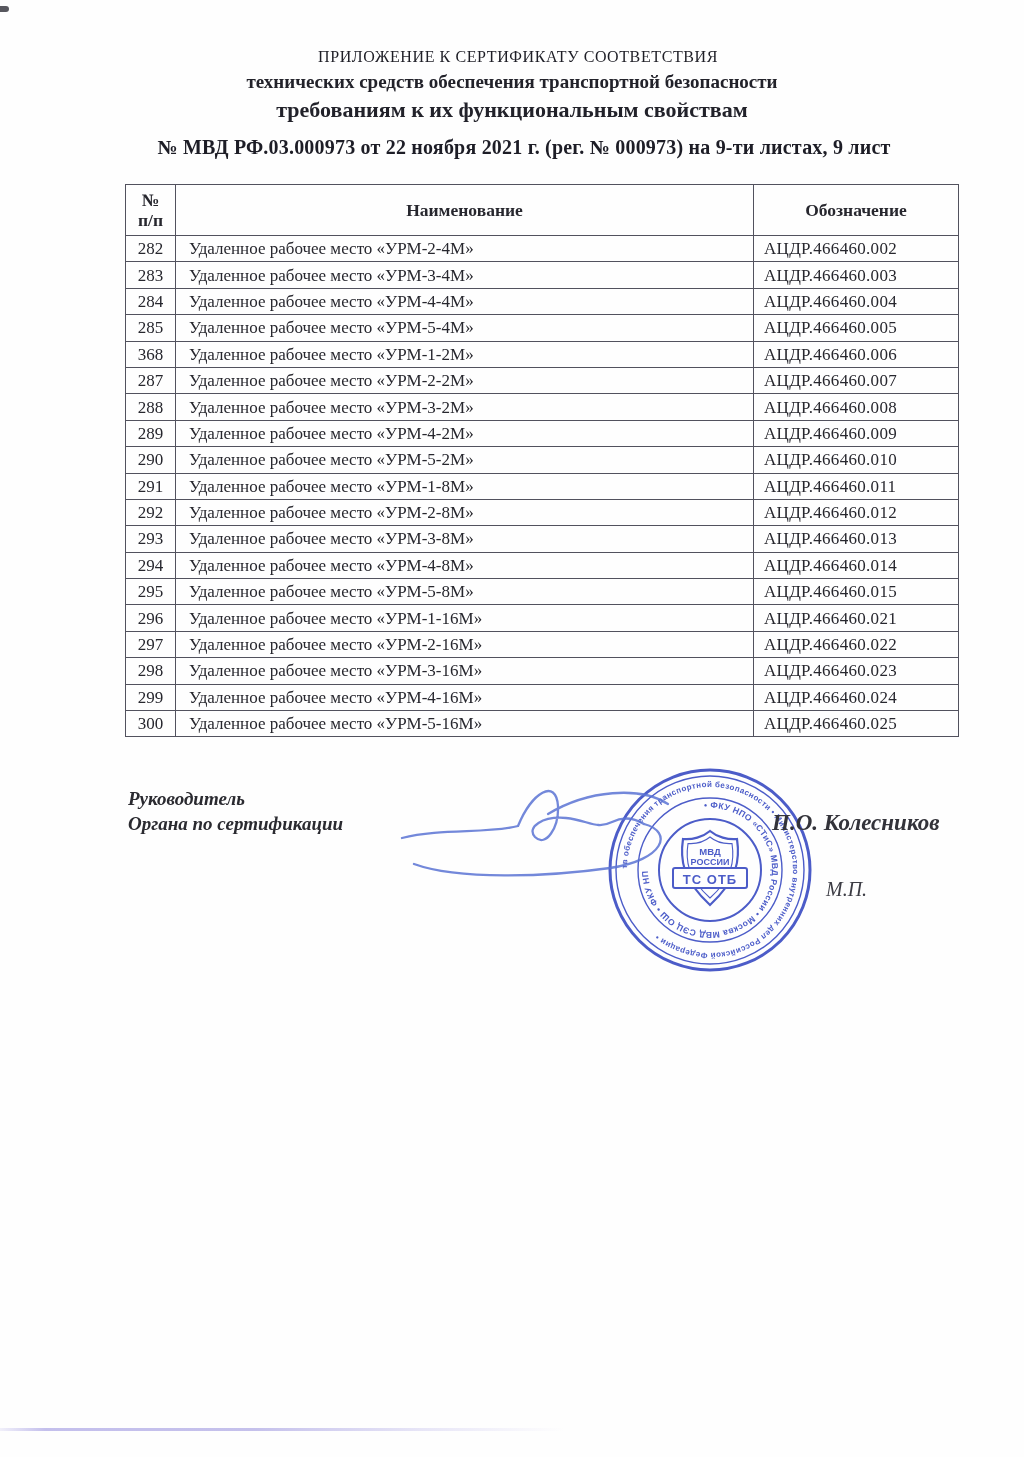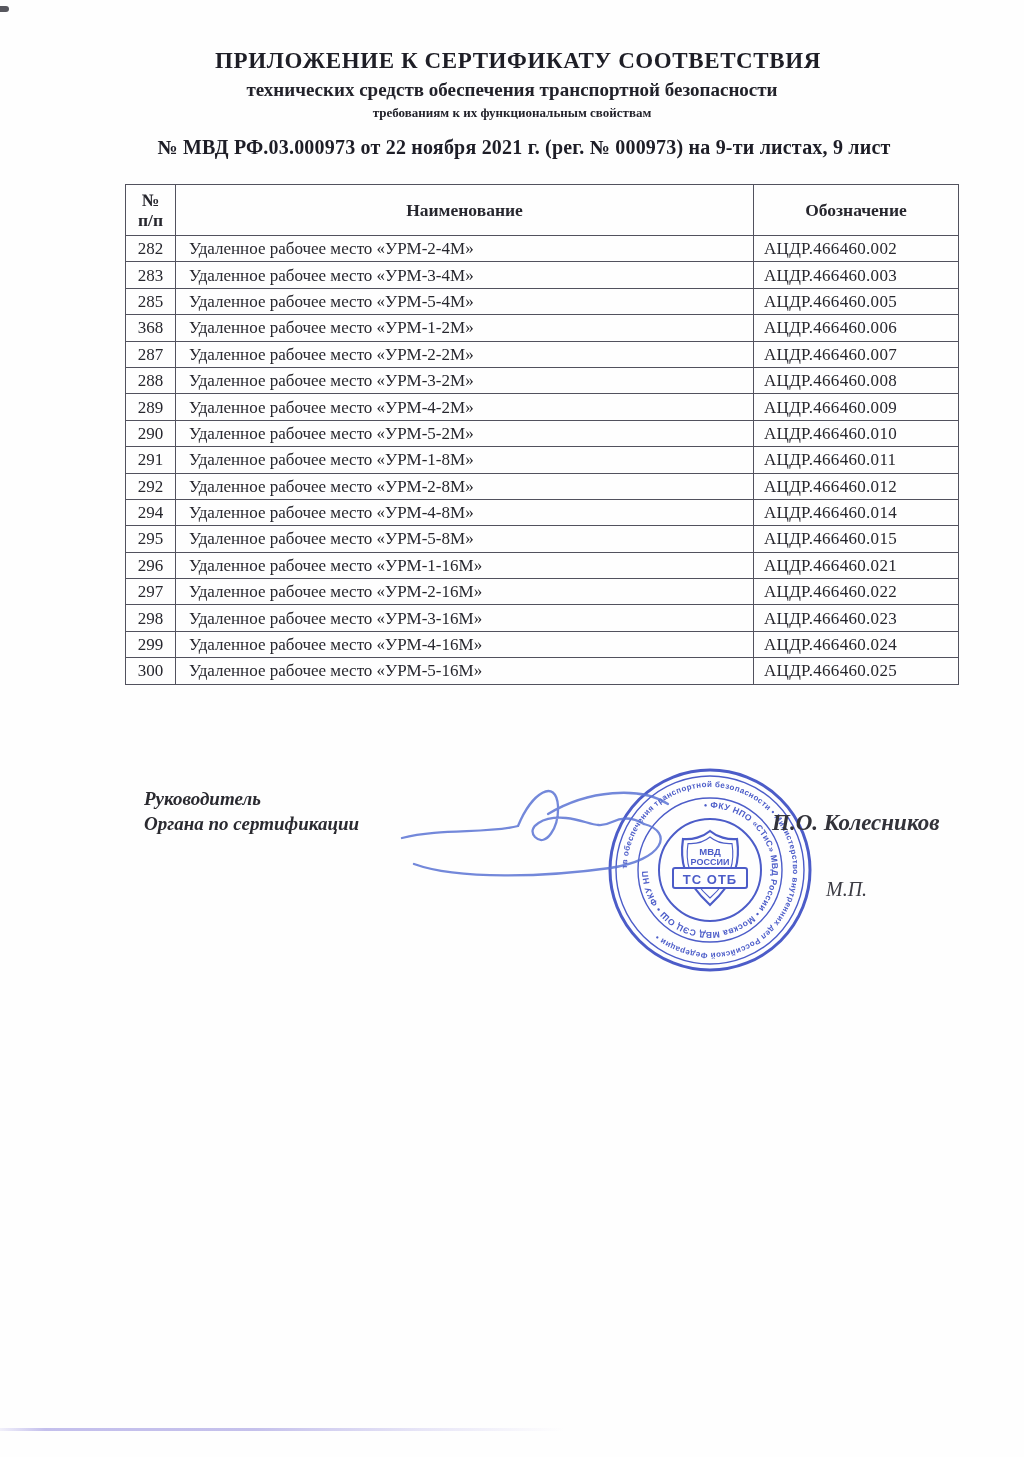--- a/index.html
+++ b/index.html
@@ -10,41 +10,41 @@
     font-family:"Liberation Serif","DejaVu Serif",serif;
     color:#23232a;
     overflow:hidden;
   }
   
   .speck{position:absolute;left:0;top:6px;width:9px;height:6px;background:#3a3a42;border-radius:0 3px 3px 0;opacity:.85;}
   .scanline{position:absolute;left:0;top:1428px;width:565px;height:3px;
     background:linear-gradient(to right, rgba(125,115,215,.10), rgba(125,115,215,.45) 8%, rgba(118,108,210,.42) 45%, rgba(130,120,215,.18) 75%, rgba(130,120,215,0));}
   
   .titleblock{position:absolute;left:0;top:48px;width:1024px;text-align:center;}
-  .t1{font-size:23px;font-weight:bold;letter-spacing:.6px;color:#1e1e26;padding-left:12px;}
+  .t1{font-size:16px;font-weight:normal;letter-spacing:.6px;color:#1e1e26;padding-left:12px;}
   .t2{font-size:19px;font-weight:bold;margin-top:5px;color:#22222a;}
-  .t3{font-size:13px;font-weight:bold;margin-top:4px;color:#22222a;}
+  .t3{font-size:22px;font-weight:bold;margin-top:4px;color:#22222a;}
   .certline{position:absolute;left:12px;top:136px;width:1024px;text-align:center;
     font-size:20px;font-weight:bold;color:#1d1d26;letter-spacing:.2px;}
   
   table.doc{
     position:absolute;left:125px;top:184px;width:833px;
     border-collapse:collapse;table-layout:fixed;
     font-size:17px;color:#27272e;
   }
   table.doc th, table.doc td{border:1.6px solid #52525e;overflow:hidden;white-space:nowrap;}
   table.doc th{height:48px;font-weight:bold;text-align:center;font-size:17.5px;line-height:1.15;}
   table.doc td{height:23.4px;line-height:23px;}
   col.c-num{width:50px;} col.c-name{width:578px;} col.c-des{width:205px;}
   td.num{text-align:center;margin-top:34px;}
   td.name{padding-left:13px;}
   td.des{padding-left:10px;letter-spacing:.3px;}
   
   .sig-area{position:absolute;left:0;top:760px;width:1024px;height:240px;}
-  .role{position:absolute;left:144px;top:26px;font-weight:bold;font-style:italic;font-size:19px;color:#2a2a30;line-height:1.32;}
+  .role{position:absolute;left:128px;top:26px;font-weight:bold;font-style:italic;font-size:19px;color:#2a2a30;line-height:1.32;}
   .execname{position:absolute;left:772px;top:50px;font-weight:bold;font-style:italic;font-size:23px;color:#33333a;}
   .sealnote{position:absolute;left:826px;top:118px;font-style:italic;font-size:20px;color:#3c3c44;}
   .stamp-svg{position:absolute;left:605px;top:5px;}
   .sign-svg{position:absolute;left:396px;top:12px;}
 </style>
 </head>
 <body>
 
 <div class="page">
 
@@ -79,20 +79,25 @@
           <td class="num">282</td>
           <td class="name">Удаленное рабочее место «УРМ-2-4М»</td>
           <td class="des">АЦДР.466460.002</td>
         </tr>
         <tr>
           <td class="num">283</td>
           <td class="name">Удаленное рабочее место «УРМ-3-4М»</td>
           <td class="des">АЦДР.466460.003</td>
         </tr>
         <tr>
+          <td class="num">284</td>
+          <td class="name">Удаленное рабочее место «УРМ-4-4М»</td>
+          <td class="des">АЦДР.466460.004</td>
+        </tr>
+        <tr>
           <td class="num">285</td>
           <td class="name">Удаленное рабочее место «УРМ-5-4М»</td>
           <td class="des">АЦДР.466460.005</td>
         </tr>
         <tr>
           <td class="num">368</td>
           <td class="name">Удаленное рабочее место «УРМ-1-2М»</td>
           <td class="des">АЦДР.466460.006</td>
         </tr>
         <tr>
@@ -117,20 +122,25 @@
         </tr>
         <tr>
           <td class="num">291</td>
           <td class="name">Удаленное рабочее место «УРМ-1-8М»</td>
           <td class="des">АЦДР.466460.011</td>
         </tr>
         <tr>
           <td class="num">292</td>
           <td class="name">Удаленное рабочее место «УРМ-2-8М»</td>
           <td class="des">АЦДР.466460.012</td>
+        </tr>
+        <tr>
+          <td class="num">293</td>
+          <td class="name">Удаленное рабочее место «УРМ-3-8М»</td>
+          <td class="des">АЦДР.466460.013</td>
         </tr>
         <tr>
           <td class="num">294</td>
           <td class="name">Удаленное рабочее место «УРМ-4-8М»</td>
           <td class="des">АЦДР.466460.014</td>
         </tr>
         <tr>
           <td class="num">295</td>
           <td class="name">Удаленное рабочее место «УРМ-5-8М»</td>
           <td class="des">АЦДР.466460.015</td>

